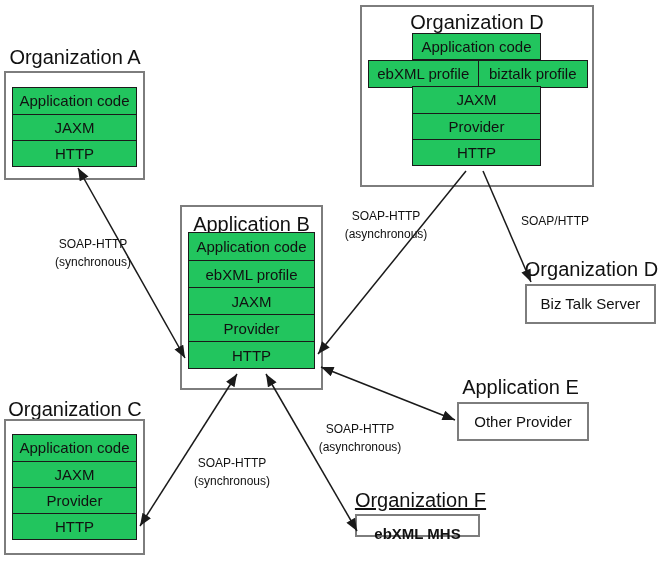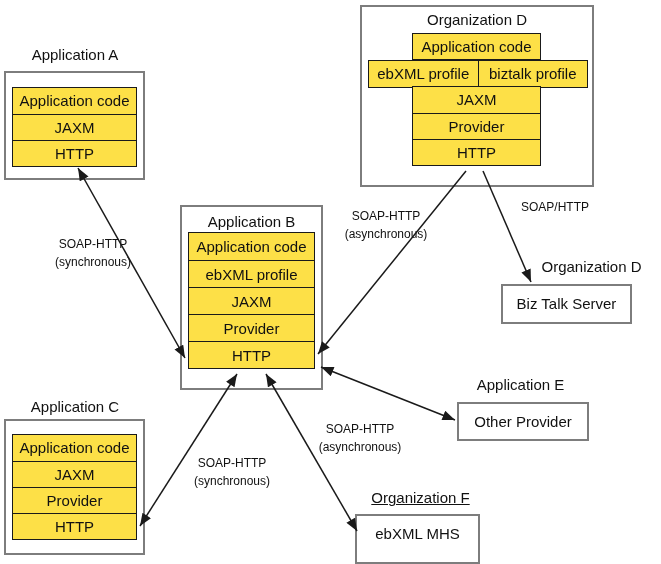--- a/index.html
+++ b/index.html
@@ -1,27 +1,27 @@
 <!DOCTYPE html>
 <html><head>
 <meta charset="utf-8">
 <style>
   html,body{margin:0;padding:0;background:#ffffff;}
   body{width:661px;height:564px;font-family:"Liberation Sans",sans-serif;color:#000;}
   #diagram{position:relative;width:661px;height:564px;background:#fff;overflow:hidden;}
 
   .org-title{
-    position:absolute;text-align:center;font-size:15px;color:#111;
+    position:absolute;text-align:center;font-size:20px;color:#111;
     white-space:nowrap;
   }
   .outer-box{
     position:absolute;border:2px solid #7d7d7d;background:#fff;box-sizing:border-box;
   }
   .stack{
-    position:absolute;border:1.5px solid #1a1a1a;background:#fde047;box-sizing:border-box;
+    position:absolute;border:1.5px solid #1a1a1a;background:#22c55e;box-sizing:border-box;
   }
   .cell{
     text-align:center;font-size:15px;color:#111;box-sizing:border-box;
     overflow:hidden;white-space:nowrap;
   }
   .cell + .cell{border-top:1.5px solid #1a1a1a;}
   .hsplit{display:flex;}
   .hsplit .hcell{
     flex:1;text-align:center;font-size:15px;color:#111;box-sizing:border-box;white-space:nowrap;
   }
@@ -35,21 +35,21 @@
     white-space:nowrap;
   }
   #arrow-layer{position:absolute;left:0;top:0;width:661px;height:564px;pointer-events:none;}
   #arrow-layer line{stroke:#1a1a1a;stroke-width:1.5;}
 </style>
 </head>
 <body>
 
 <div id="diagram">
 
-  <div class="org-title" style="left:4px;top:46px;width:142px;">Application A</div>
+  <div class="org-title" style="left:4px;top:46px;width:142px;">Organization A</div>
   <div class="outer-box" style="left:4px;top:71px;width:141px;height:109px;"></div>
   <div class="stack" style="left:12px;top:87px;width:125px;">
     <div class="cell" style="height:26px;line-height:26px;">Application code</div>
     <div class="cell" style="height:26px;line-height:26px;">JAXM</div>
     <div class="cell" style="height:26px;line-height:26px;">HTTP</div>
   </div>
 
   <div class="outer-box" style="left:360px;top:5px;width:234px;height:182px;"></div>
   <div class="org-title" style="left:360px;top:11px;width:234px;">Organization D</div>
   <div class="stack" style="left:412px;top:33px;width:129px;">
@@ -68,47 +68,47 @@
   <div class="outer-box" style="left:180px;top:205px;width:143px;height:185px;"></div>
   <div class="org-title" style="left:180px;top:213px;width:143px;">Application B</div>
   <div class="stack" style="left:188px;top:232px;width:127px;">
     <div class="cell" style="height:27px;line-height:27px;">Application code</div>
     <div class="cell" style="height:27px;line-height:27px;">ebXML profile</div>
     <div class="cell" style="height:27px;line-height:27px;">JAXM</div>
     <div class="cell" style="height:27px;line-height:27px;">Provider</div>
     <div class="cell" style="height:27px;line-height:27px;">HTTP</div>
   </div>
 
-  <div class="org-title" style="left:4px;top:398px;width:142px;">Application C</div>
+  <div class="org-title" style="left:4px;top:398px;width:142px;">Organization C</div>
   <div class="outer-box" style="left:4px;top:419px;width:141px;height:136px;"></div>
   <div class="stack" style="left:12px;top:434px;width:125px;">
     <div class="cell" style="height:26px;line-height:26px;">Application code</div>
     <div class="cell" style="height:26px;line-height:26px;">JAXM</div>
     <div class="cell" style="height:26px;line-height:26px;">Provider</div>
     <div class="cell" style="height:26px;line-height:26px;">HTTP</div>
   </div>
 
   <div class="org-title" style="left:522px;top:258px;width:139px;">Organization D</div>
-  <div class="simple-box" style="left:501px;top:284px;width:131px;height:40px;line-height:36px;">Biz Talk Server</div>
+  <div class="simple-box" style="left:525px;top:284px;width:131px;height:40px;line-height:36px;">Biz Talk Server</div>
 
   <div class="org-title" style="left:451px;top:376px;width:139px;">Application E</div>
   <div class="simple-box" style="left:457px;top:402px;width:132px;height:39px;line-height:35px;">Other Provider</div>
 
   <div class="org-title" style="left:351px;top:489px;width:139px;text-decoration:underline;">Organization F</div>
-  <div class="simple-box" style="left:355px;top:514px;width:125px;height:50px;line-height:35px;">ebXML MHS</div>
+  <div class="simple-box" style="left:355px;top:514px;width:125px;height:23px;line-height:35px;font-weight:bold;">ebXML MHS</div>
 
   <div class="conn-label" style="left:33px;top:235px;width:120px;">
     <div>SOAP-HTTP</div>
     <div>(synchronous)</div>
   </div>
   <div class="conn-label" style="left:325px;top:207px;width:122px;">
     <div>SOAP-HTTP</div>
     <div>(asynchronous)</div>
   </div>
-  <div class="conn-label" style="left:505px;top:198px;width:100px;">
+  <div class="conn-label" style="left:505px;top:212px;width:100px;">
     <div>SOAP/HTTP</div>
   </div>
   <div class="conn-label" style="left:172px;top:454px;width:120px;">
     <div>SOAP-HTTP</div>
     <div>(synchronous)</div>
   </div>
   <div class="conn-label" style="left:299px;top:420px;width:122px;">
     <div>SOAP-HTTP</div>
     <div>(asynchronous)</div>
   </div>

